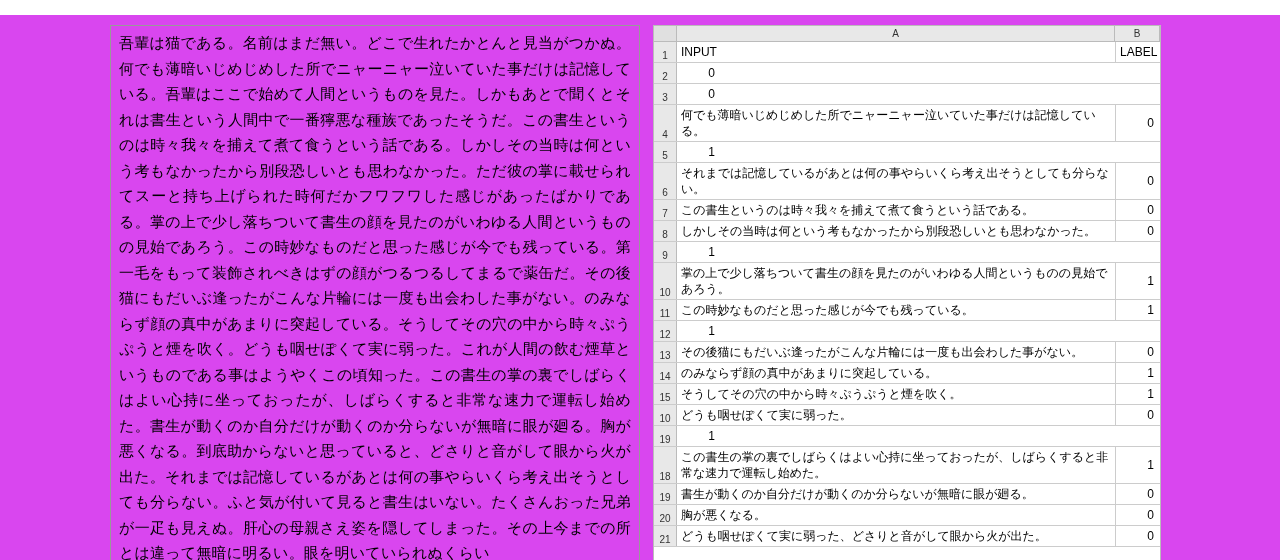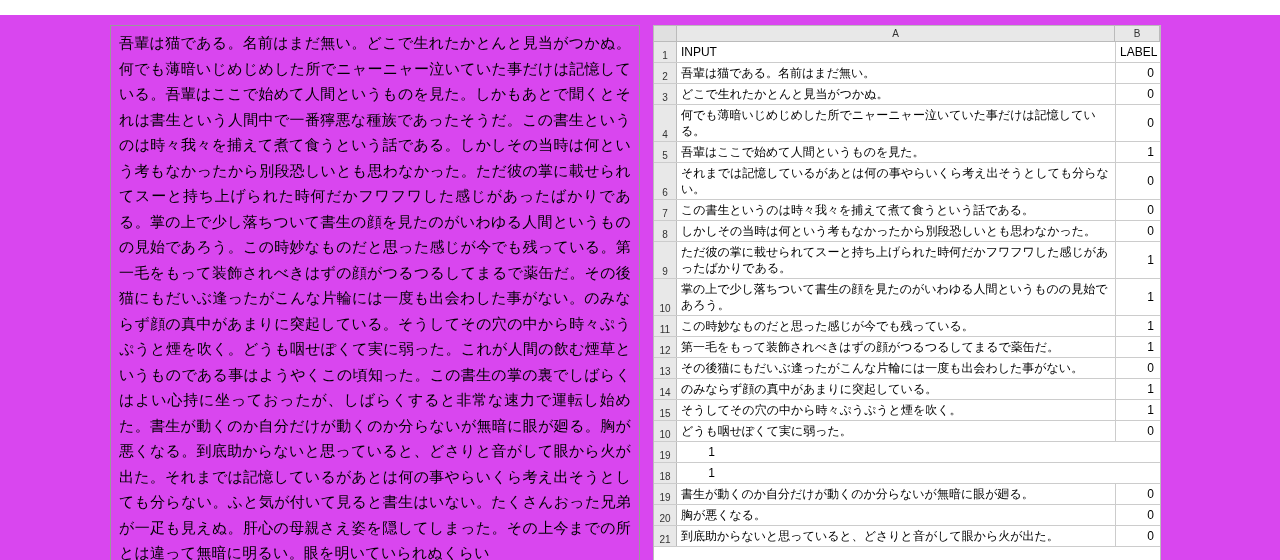--- a/index.html
+++ b/index.html
@@ -47,71 +47,66 @@
       <div class="ch chB">B</div>
     </div>
     <div class="rows" id="rows">
         <div class="row hdr">
           <div class="rn">1</div>
           <div class="cA">INPUT</div>
           <div class="cB">LABEL</div>
         </div>
         <div class="row">
           <div class="rn">2</div>
-          <div class="cA">吾輩は猫である。名前はまだ無い。</div>
           <div class="cB">0</div>
         </div>
         <div class="row">
           <div class="rn">3</div>
-          <div class="cA">どこで生れたかとんと見当がつかぬ。</div>
           <div class="cB">0</div>
         </div>
         <div class="row">
           <div class="rn">4</div>
           <div class="cA">何でも薄暗いじめじめした所でニャーニャー泣いていた事だけは記憶している。</div>
           <div class="cB">0</div>
         </div>
         <div class="row">
           <div class="rn">5</div>
-          <div class="cA">吾輩はここで始めて人間というものを見た。</div>
           <div class="cB">1</div>
         </div>
         <div class="row">
           <div class="rn">6</div>
           <div class="cA">それまでは記憶しているがあとは何の事やらいくら考え出そうとしても分らない。</div>
           <div class="cB">0</div>
         </div>
         <div class="row">
           <div class="rn">7</div>
           <div class="cA">この書生というのは時々我々を捕えて煮て食うという話である。</div>
           <div class="cB">0</div>
         </div>
         <div class="row">
           <div class="rn">8</div>
           <div class="cA">しかしその当時は何という考もなかったから別段恐しいとも思わなかった。</div>
           <div class="cB">0</div>
         </div>
         <div class="row">
           <div class="rn">9</div>
-          <div class="cA">ただ彼の掌に載せられてスーと持ち上げられた時何だかフワフワした感じがあったばかりである。</div>
           <div class="cB">1</div>
         </div>
         <div class="row">
           <div class="rn">10</div>
           <div class="cA">掌の上で少し落ちついて書生の顔を見たのがいわゆる人間というものの見始であろう。</div>
           <div class="cB">1</div>
         </div>
         <div class="row">
           <div class="rn">11</div>
           <div class="cA">この時妙なものだと思った感じが今でも残っている。</div>
           <div class="cB">1</div>
         </div>
         <div class="row">
           <div class="rn">12</div>
-          <div class="cA">第一毛をもって装飾されべきはずの顔がつるつるしてまるで薬缶だ。</div>
           <div class="cB">1</div>
         </div>
         <div class="row">
           <div class="rn">13</div>
           <div class="cA">その後猫にもだいぶ逢ったがこんな片輪には一度も出会わした事がない。</div>
           <div class="cB">0</div>
         </div>
         <div class="row">
           <div class="rn">14</div>
           <div class="cA">のみならず顔の真中があまりに突起している。</div>
@@ -126,33 +121,34 @@
           <div class="rn">10</div>
           <div class="cA">どうも咽せぽくて実に弱った。</div>
           <div class="cB">0</div>
         </div>
         <div class="row">
           <div class="rn">19</div>
           <div class="cB">1</div>
         </div>
         <div class="row">
           <div class="rn">18</div>
+          <div class="cA">この書生の掌の裏でしばらくはよい心持に坐っておったが、しばらくすると非常な速力で運転し始めた。</div>
           <div class="cB">1</div>
         </div>
         <div class="row">
           <div class="rn">19</div>
           <div class="cA">書生が動くのか自分だけが動くのか分らないが無暗に眼が廻る。</div>
           <div class="cB">0</div>
         </div>
         <div class="row">
           <div class="rn">20</div>
           <div class="cA">胸が悪くなる。</div>
           <div class="cB">0</div>
         </div>
         <div class="row">
           <div class="rn">21</div>
-          <div class="cA">到底助からないと思っていると、どさりと音がして眼から火が出た。</div>
+          <div class="cA">どうも咽せぽくて実に弱った、どさりと音がして眼から火が出た。</div>
           <div class="cB">0</div>
         </div>
       </div>
   </div>
 
 </div>
 
 </body></html>

